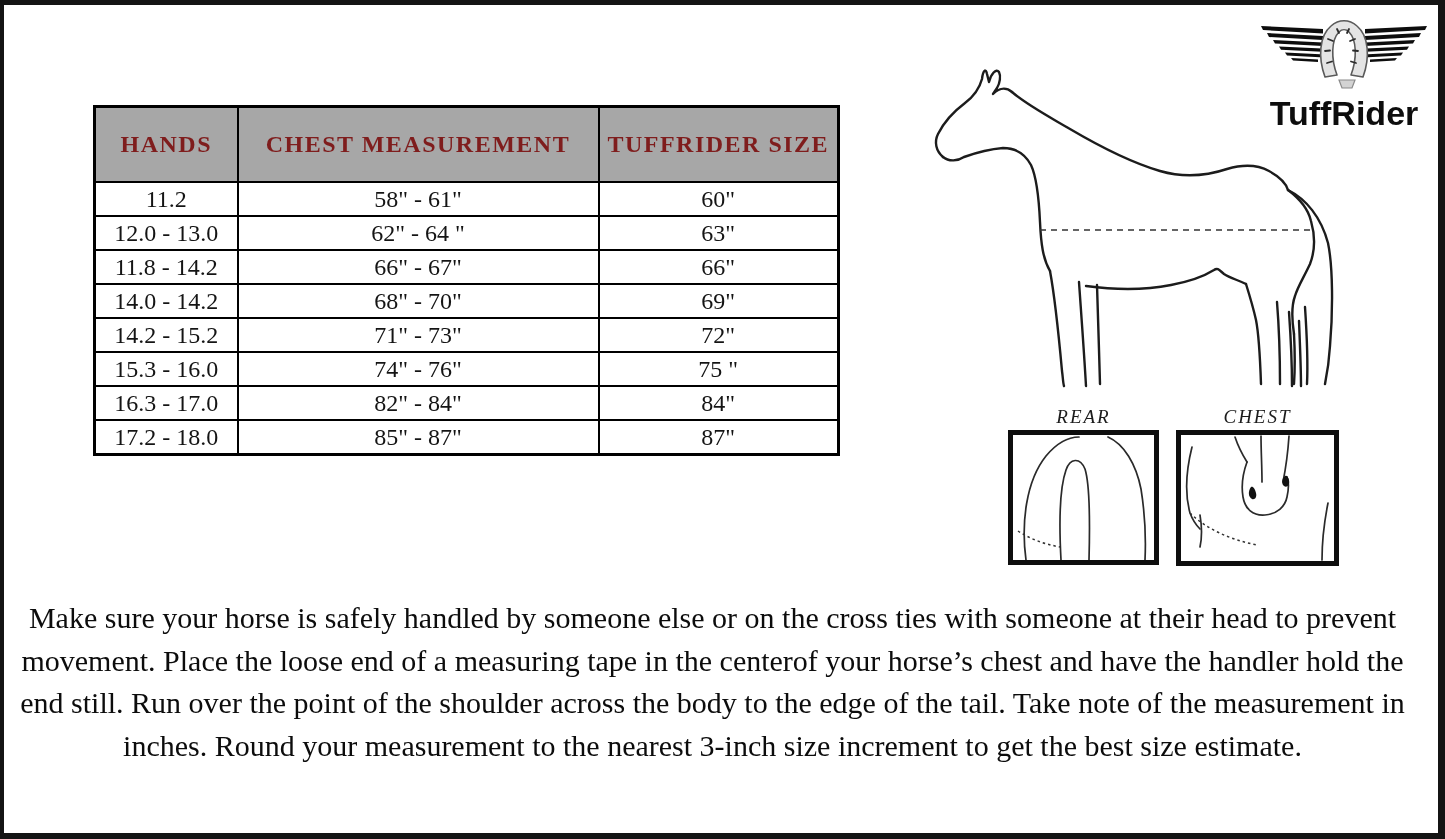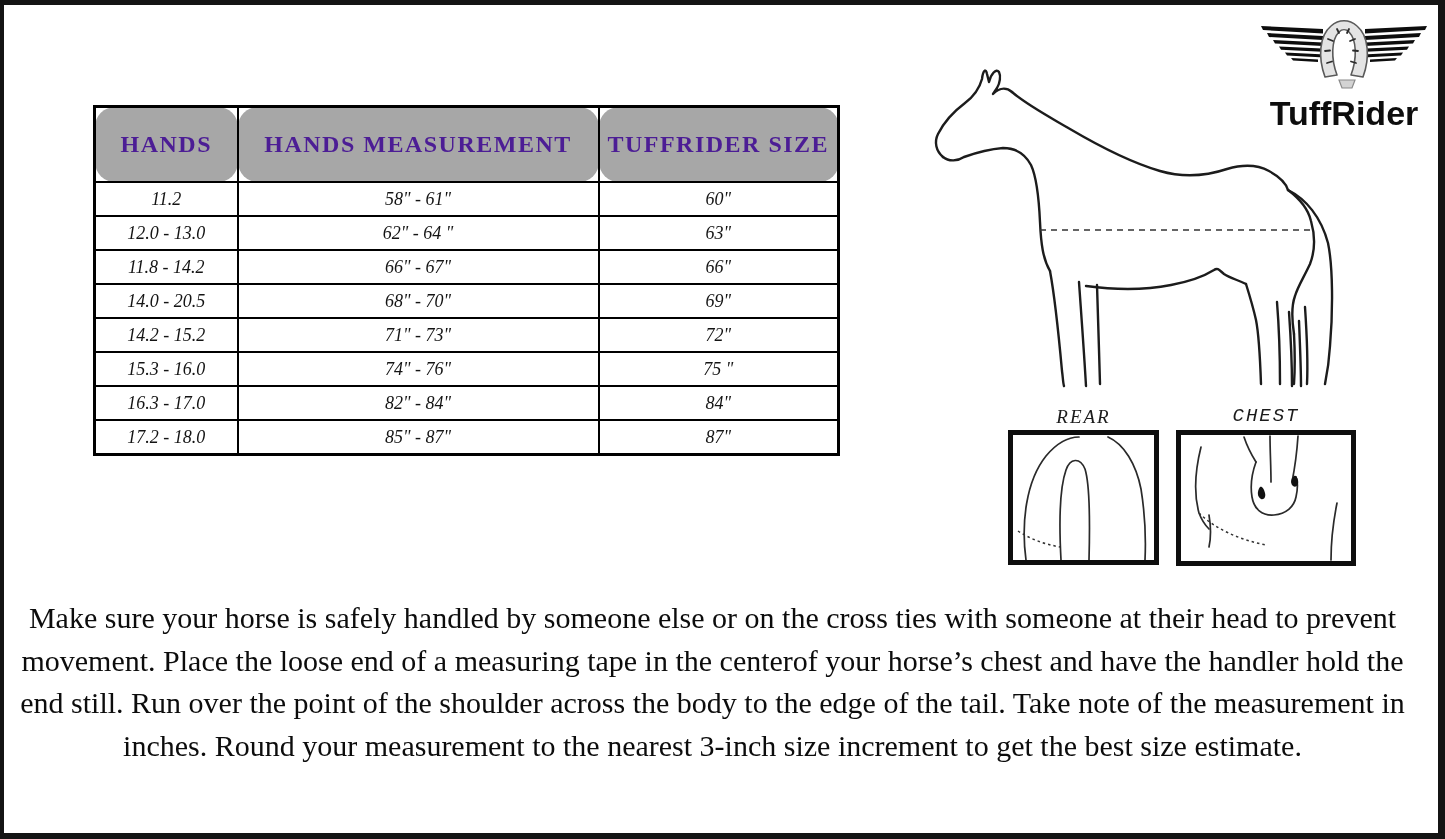--- a/index.html
+++ b/index.html
@@ -28,29 +28,27 @@
     text-align:center;
     vertical-align:middle;
     padding:0;
   }
   .size-table th {
     background:#a7a7a7;
     height:73px;
     font-size:24px;
     font-weight:bold;
     letter-spacing:1.5px;
-    color:#4c1d95;
-    border-radius:20px;
+    color:#7f1d1d;
   }
   .size-table td {
     height:32px;
-    font-size:18px;
+    font-size:24px;
     background:#fff;
     color:#141414;
-    font-style:italic;
   }
   .col-hands { width:143px; }
   .col-meas  { width:361px; }
   .col-size  { width:240px; }
 
   
   .logo { position:absolute; left:1254px; top:11px; width:172px; text-align:center; }
   .logo svg { display:block; margin:0 auto; }
   .logo-text {
     margin-top:2px;
@@ -74,21 +72,21 @@
     color:#1c1c1c;
     margin-bottom:4px;
     line-height:1;
   }
   .detail-box {
     border:5px solid #0e0e0e;
     background:#fff;
     line-height:0;
   }
   .rear  { left:989px; top:402px; width:151px;margin-left:15px; }
-  .chest { left:1172px; top:402px; width:180px;font-family:Liberation Mono, monospace; }
+  .chest { left:1172px; top:402px; width:163px; }
 
   
   .instructions {
     position:absolute; left:11px; right:28px; top:592px;
     text-align:center;
     font-size:30px;
     line-height:1.42;
     color:#0c0c0c;
   }
 
@@ -102,42 +100,42 @@
 
   <table class="size-table">
     <colgroup>
         <col class="col-hands">
         <col class="col-meas">
         <col class="col-size">
       </colgroup>
     <thead>
       <tr>
         <th>HANDS</th>
-        <th>HANDS MEASUREMENT</th>
+        <th>CHEST MEASUREMENT</th>
         <th>TUFFRIDER SIZE</th>
       </tr>
     </thead>
     <tbody>
       <tr>
         <td>11.2</td>
         <td>58" - 61"</td>
         <td>60"</td>
       </tr>
       <tr>
         <td>12.0 - 13.0</td>
         <td>62" - 64 "</td>
         <td>63"</td>
       </tr>
       <tr>
         <td>11.8 - 14.2</td>
         <td>66" - 67"</td>
         <td>66"</td>
       </tr>
       <tr>
-        <td>14.0 - 20.5</td>
+        <td>14.0 - 14.2</td>
         <td>68" - 70"</td>
         <td>69"</td>
       </tr>
       <tr>
         <td>14.2 - 15.2</td>
         <td>71" - 73"</td>
         <td>72"</td>
       </tr>
       <tr>
         <td>15.3 - 16.0</td>

